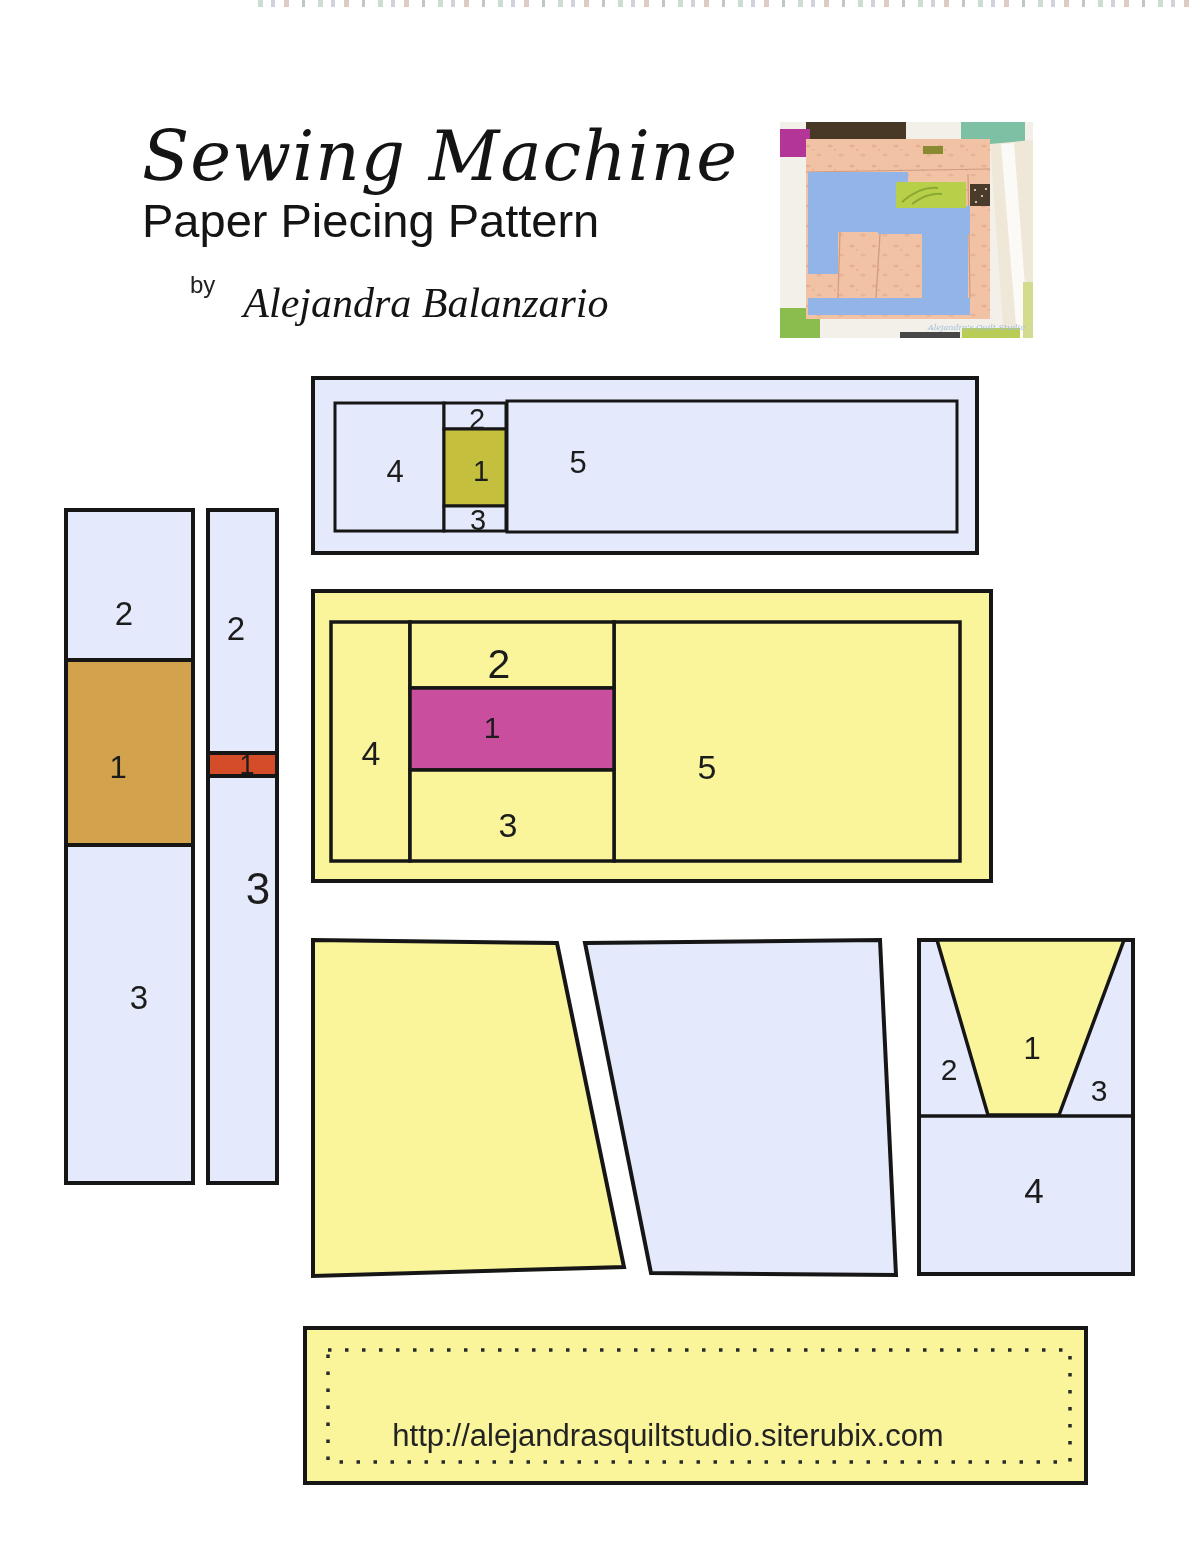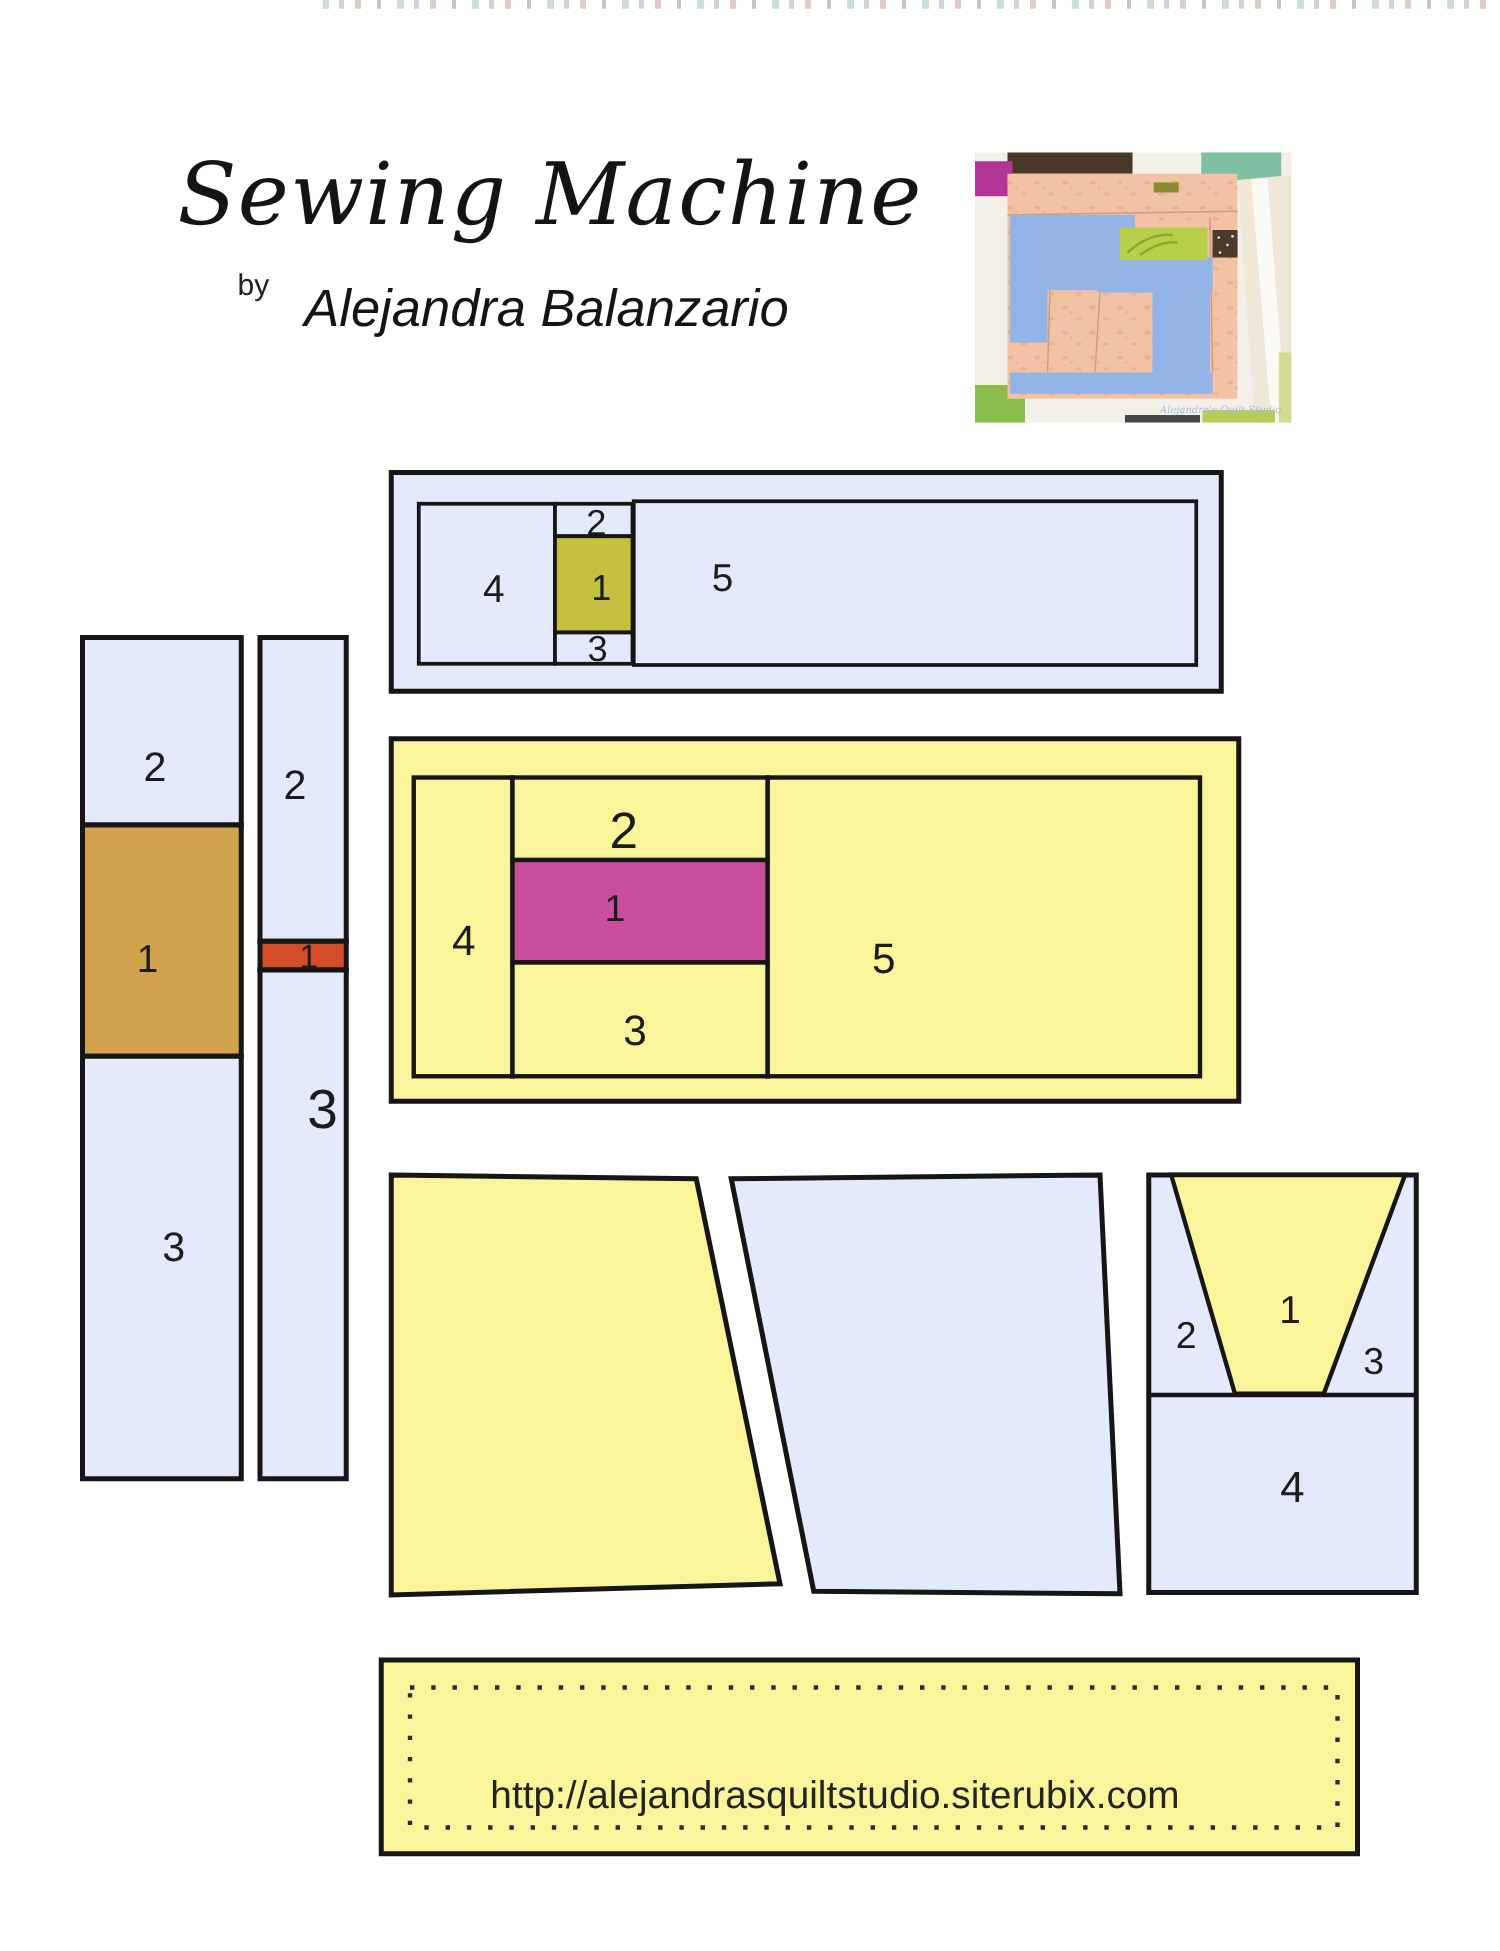--- a/index.html
+++ b/index.html
@@ -12,36 +12,37 @@
     position:absolute; left:258px; top:0; width:942px; height:7px; opacity:.38;
     background:repeating-linear-gradient(90deg,#7a8 0 5px,transparent 5px 13px,#88a 13px 17px,transparent 17px 26px,#a76 26px 31px,transparent 31px 44px,#666 44px 47px,transparent 47px 60px);
   }
   .title-block { position:absolute; left:142px; top:122px; color:#141414; }
   .t1 { font-family:"DejaVu Serif", serif; font-style:italic; font-weight:400;
         font-size:69px; letter-spacing:1px; line-height:1.0; }
   .t2 { font-family:"Liberation Sans", sans-serif; font-size:47px; line-height:1.1;
         margin-top:4px; letter-spacing:0px; }
   .byline { display:flex; align-items:flex-start; margin-top:24px; }
   .by { font-size:24px; margin-left:48px; color:#222; }
-  .author { font-family:Liberation Sans, sans-serif; font-style:italic; font-size:42px;
+  .author { font-family:Liberation Serif, serif; font-style:italic; font-size:42px;
             margin-left:28px; margin-top:8px; }
   svg.sheet { position:absolute; left:0; top:0; }
   .num { font-family:"Liberation Sans", sans-serif; fill:#1c1c1c; text-anchor:middle; }
   .url { font-family:"Liberation Sans", sans-serif; fill:#232323; text-anchor:middle; }
   .wm  { font-family:"DejaVu Serif", serif; font-style:italic; fill:#9fc0dd; }
 </style>
 </head>
 <body>
 
 <div class="page">
 
   <div class="noise-strip"></div>
 
   <div class="title-block">
     <div class="t1">Sewing Machine</div>
+    <div class="t2">Paper Piecing Pattern</div>
     <div class="byline">
       <span class="by">by</span>
       <span class="author">Alejandra Balanzario</span>
     </div>
   </div>
 
   <svg class="sheet" width="1200" height="1561" viewBox="0 0 1200 1561" xmlns="http://www.w3.org/2000/svg">
 
     <defs>
       <pattern id="sprig" width="22" height="20" patternUnits="userSpaceOnUse">

